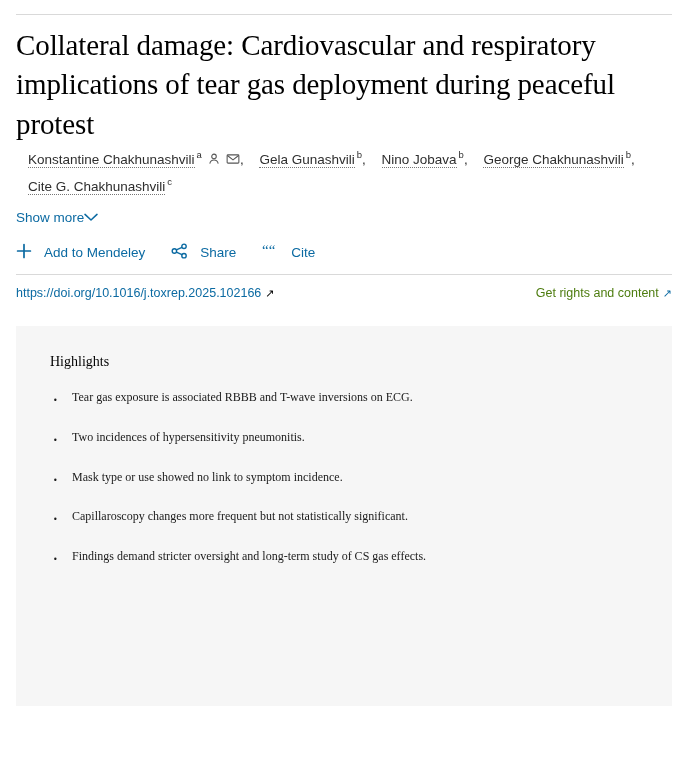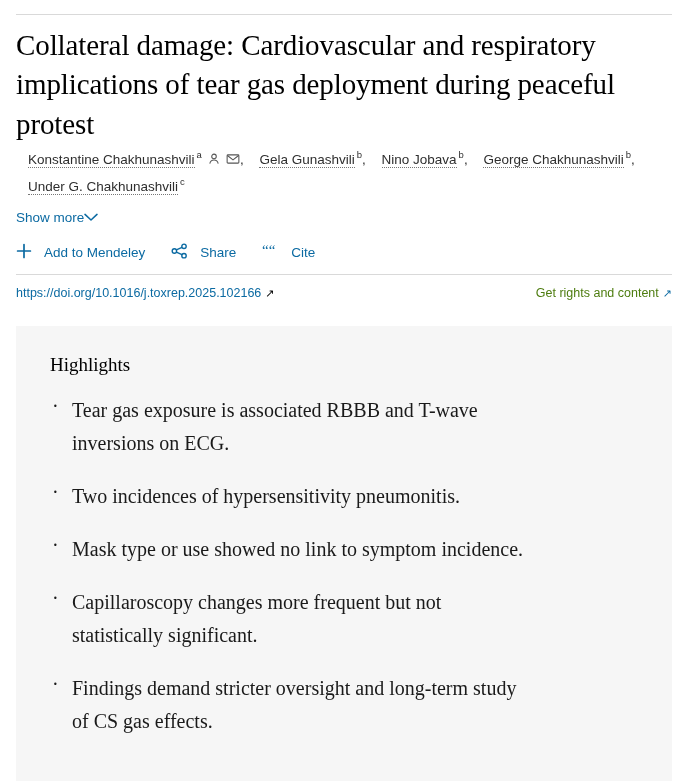--- a/index.html
+++ b/index.html
@@ -147,36 +147,36 @@
     display: inline-block;
   }
   .highlights-box {
     margin: 26px 28px 0 16px;
     background: #f6f6f6;
     padding: 28px 30px 40px 34px;
     min-height: 380px;
   }
   .highlights-title {
     font-family: "Liberation Serif", serif;
-    font-size: 19px;
+    font-size: 14px;
     font-weight: 400;
     margin: 0 0 18px 0;
     color: #000;
   }
   ul.hl-list {
     list-style: none;
     margin: 0;
     padding: 0;
   }
   ul.hl-list li {
     position: relative;
     padding-left: 22px;
     margin-bottom: 20px;
     font-family: "Liberation Serif", serif;
-    font-size: 20px;
+    font-size: 12px;
     line-height: 1.65;
     color: #1a1a1a;
     max-width: 480px;
   }
   ul.hl-list li::before {
     content: "\00B7";
     position: absolute;
     left: 2px;
     top: -4px;
     font-size: 20px;
@@ -202,21 +202,21 @@
               <path d="M3.2 13.2c.6-2.6 2.4-4 4.8-4s4.2 1.4 4.8 4" fill="none" stroke="#555" stroke-width="1.2"></path>
             </svg></span><span class="mini-icon"><svg width="14" height="14" viewBox="0 0 16 16">
               <rect x="1.3" y="3.3" width="13.4" height="9.4" rx="1" fill="none" stroke="#555" stroke-width="1.2"></rect>
               <path d="M1.6 4l6.4 5 6.4-5" fill="none" stroke="#555" stroke-width="1.2"></path>
             </svg></span></span><span class="sep">, </span><span class="author">
         <span class="author-name">Gela Gunashvili</span><span class="sup">b</span></span><span class="sep">, </span><span class="author">
         <span class="author-name">Nino Jobava</span><span class="sup">b</span></span><span class="sep">, </span><span class="author">
         <span class="author-name">George Chakhunashvili</span><span class="sup">b</span></span><span class="sep">,</span>
       <br>
       <span class="author">
-        <span class="author-name">Under G. Chakhunashvili</span><span class="sup">c</span></span>
+        <span class="author-name">Cite G. Chakhunashvili</span><span class="sup">c</span></span>
     </div>
 
     <div class="showmore">
       <span>Show more</span>
       <span>
           <svg width="14" height="9" viewBox="0 0 14 9">
             <path d="M1 1.4L7 7l6-5.6" fill="none" stroke="#0b6aa2" stroke-width="1.5" stroke-linecap="round" stroke-linejoin="round"></path>
           </svg>
         </span>
     </div>

